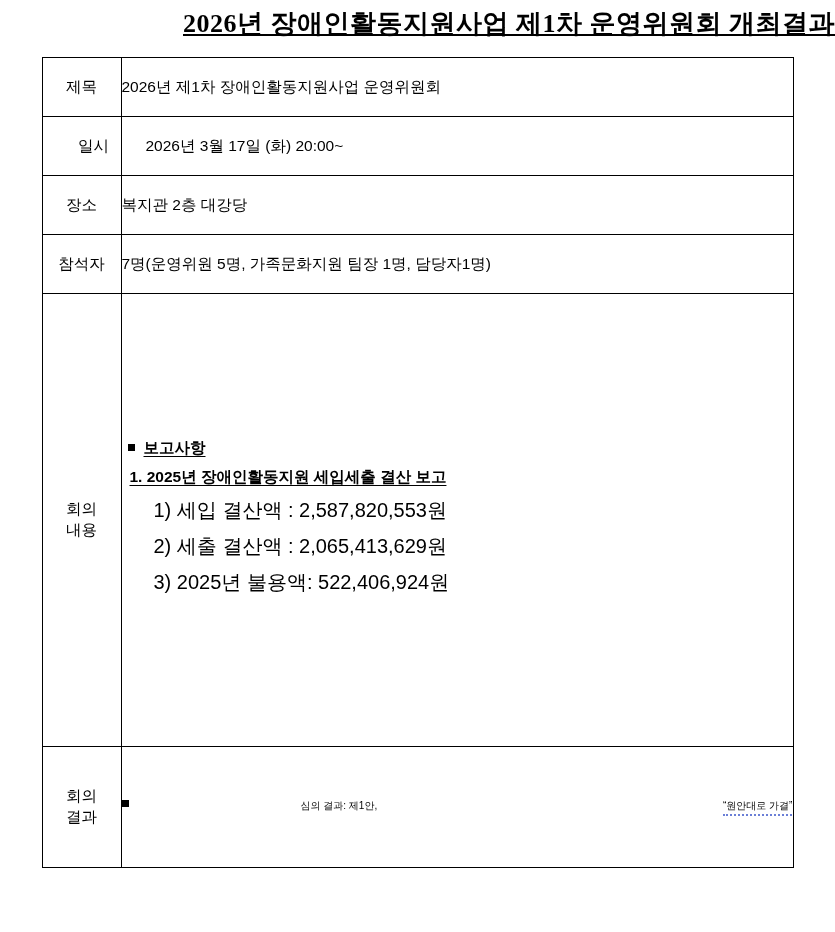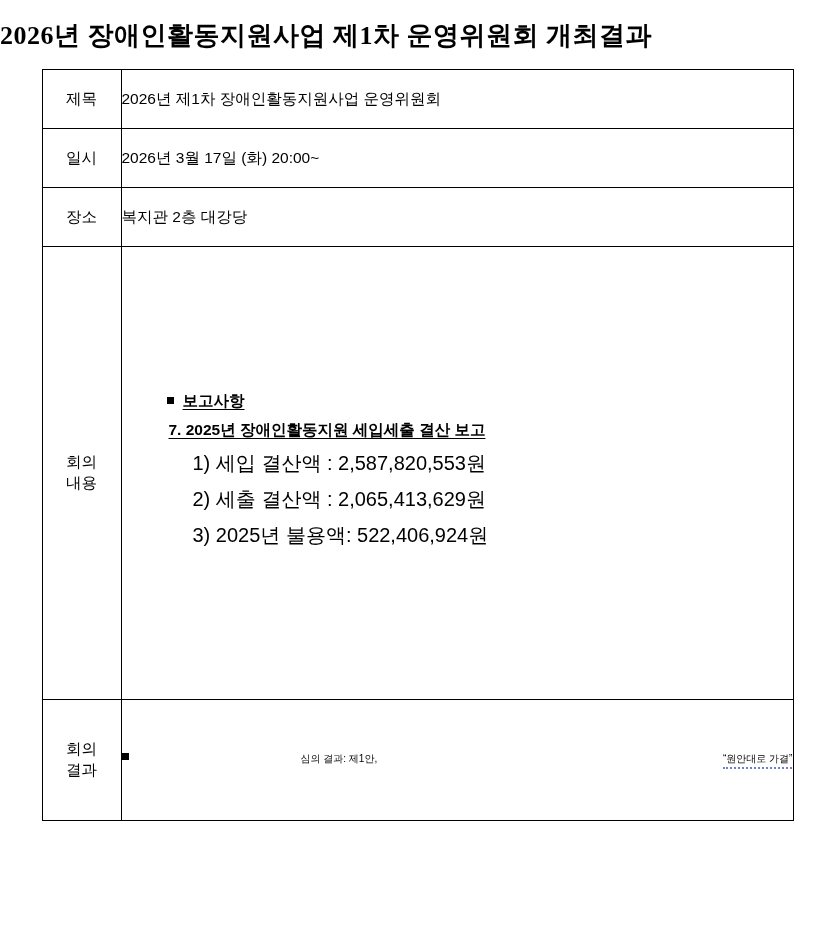--- a/index.html
+++ b/index.html
@@ -15,26 +15,27 @@
     -webkit-font-smoothing: antialiased;
   }
   .page {
     position: relative;
     width: 835px;
     height: 932px;
     box-sizing: border-box;
     padding: 0;
   }
   .doc-title {
-    text-align: left;
+    text-align: right;
     font-size: 26px;
     font-weight: bold;
     letter-spacing: 0.5px;
-    margin: 18px 0 16px 0;
+    margin: 6px 0 16px 0;
     font-family: "Liberation Serif", serif;
+    text-decoration: underline;
   }
   table.meeting {
     border-collapse: collapse;
     width: 752px;
     margin: 0 auto;
     table-layout: fixed;
   }
   table.meeting td {
     border: 1px solid #000000;
     vertical-align: middle;
@@ -47,33 +48,32 @@
     font-family: "Liberation Serif", serif;
     font-size: 16px;
     line-height: 1.35;
   }
   td.value {
     padding: 10px 14px;
     font-size: 15.5px;
     line-height: 1.5;
   }
   tr.r-title td { height: 58px; }
-  tr.r-date  td { height: 58px; }
+  tr.r-date  td { height: 58px; padding-left: 24px; }
   tr.r-place td { height: 58px; }
   tr.r-att   td { height: 58px; }
   tr.r-content td { height: 452px; vertical-align: middle; }
   tr.r-result td { height: 120px; vertical-align: middle; }
 
   td.content-cell {
     padding: 0 14px;
     vertical-align: middle;
   }
   .content-body {
     padding-left: 6px;
-    margin-left: 39px;
   }
   .bullet-line {
     font-weight: bold;
     font-size: 15.5px;
     margin: 0 0 8px 0;
     display: flex;
     align-items: baseline;
   }
   .sq {
     display: inline-block;
@@ -130,33 +130,37 @@
         <td class="value">2026년 제1차 장애인활동지원사업 운영위원회</td>
       </tr>
       <tr class="r-date">
         <td class="label">일시</td>
         <td class="value">2026년 3월 17일 (화) 20:00~</td>
       </tr>
       <tr class="r-place">
         <td class="label">장소</td>
         <td class="value">복지관 2층 대강당</td>
       </tr>
+      <tr class="r-att">
+        <td class="label">참석자</td>
+        <td class="value">7명(운영위원 5명, 가족문화지원 팀장 1명, 담당자1명)</td>
+      </tr>
       <tr class="r-content">
         <td class="label label-two-line">
           <div>회의</div>
           <div>내용</div>
         </td>
         <td class="content-cell">
           <div class="content-body">
             <div class="bullet-line">
               <span class="sq"></span>
               <span class="ul-text">보고사항</span>
             </div>
             <div class="num-line">
-              <span class="ul-text">7. 2025년 장애인활동지원 세입세출 결산 보고</span>
+              <span class="ul-text">1. 2025년 장애인활동지원 세입세출 결산 보고</span>
             </div>
             <div class="sub-line">1) 세입 결산액 : 2,587,820,553원</div>
             <div class="sub-line">2) 세출 결산액 : 2,065,413,629원</div>
             <div class="sub-line">3) 2025년 불용액: 522,406,924원</div>
           </div>
         </td>
       </tr>
       <tr class="r-result">
         <td class="label label-two-line">
           <div>회의</div>

